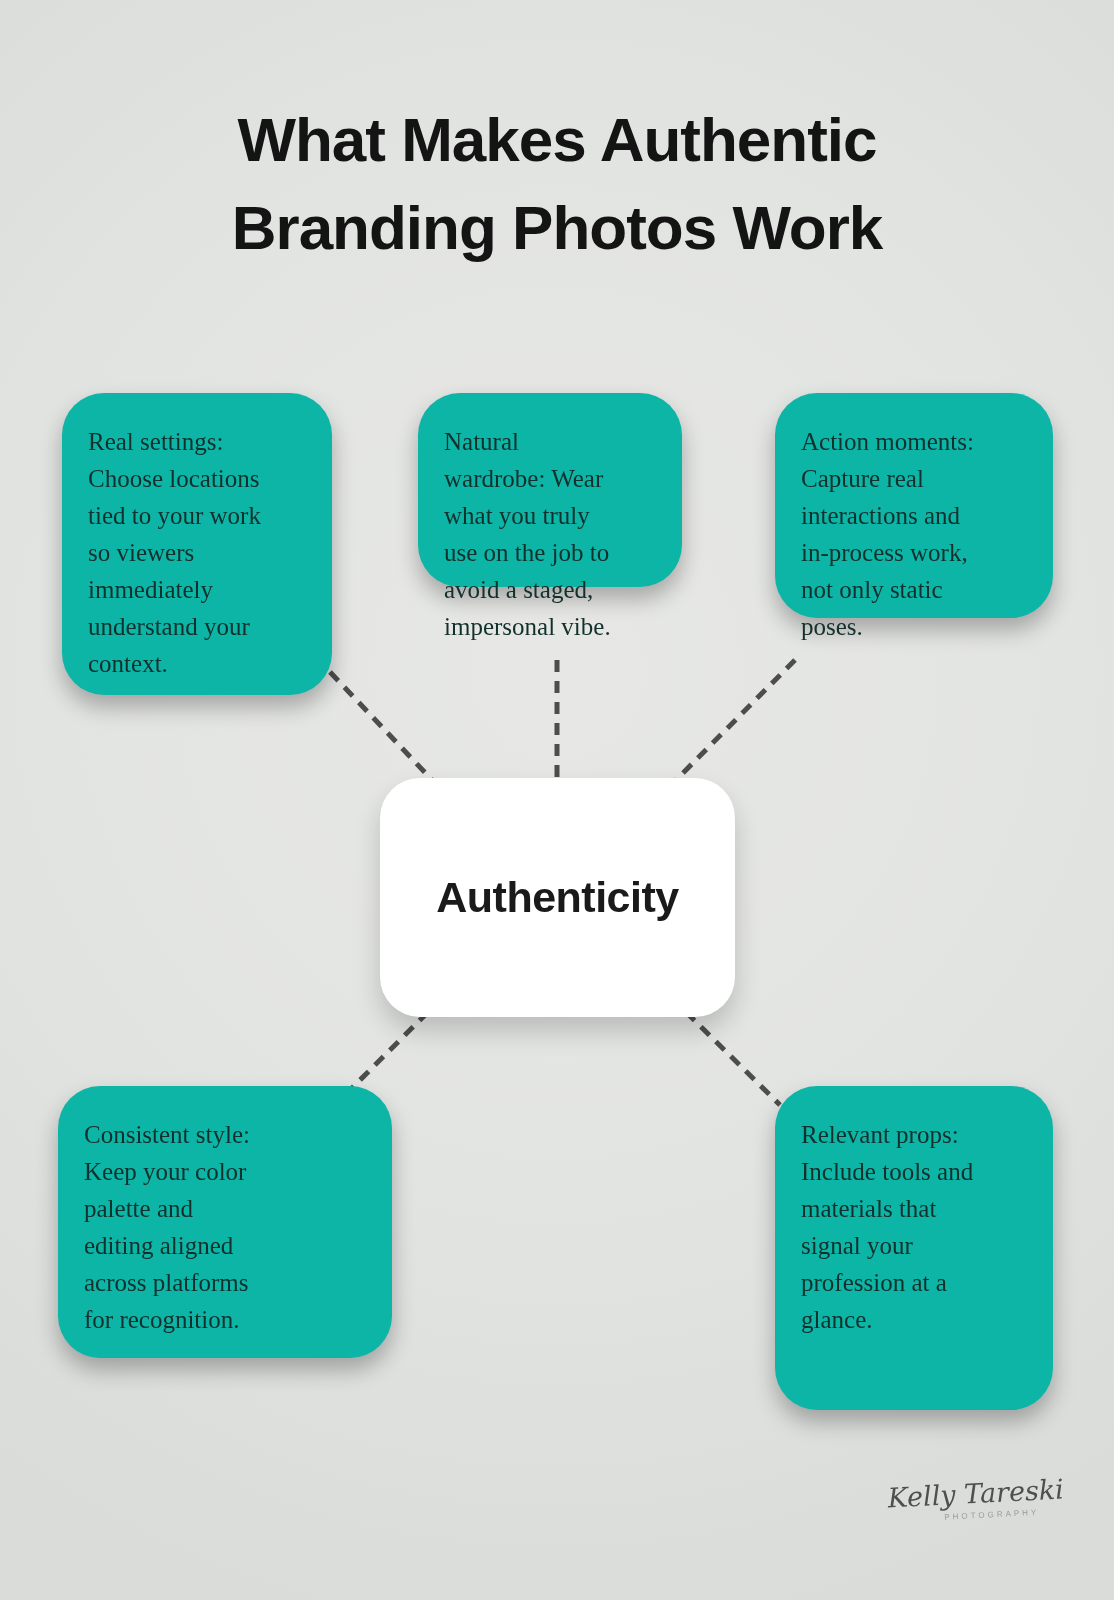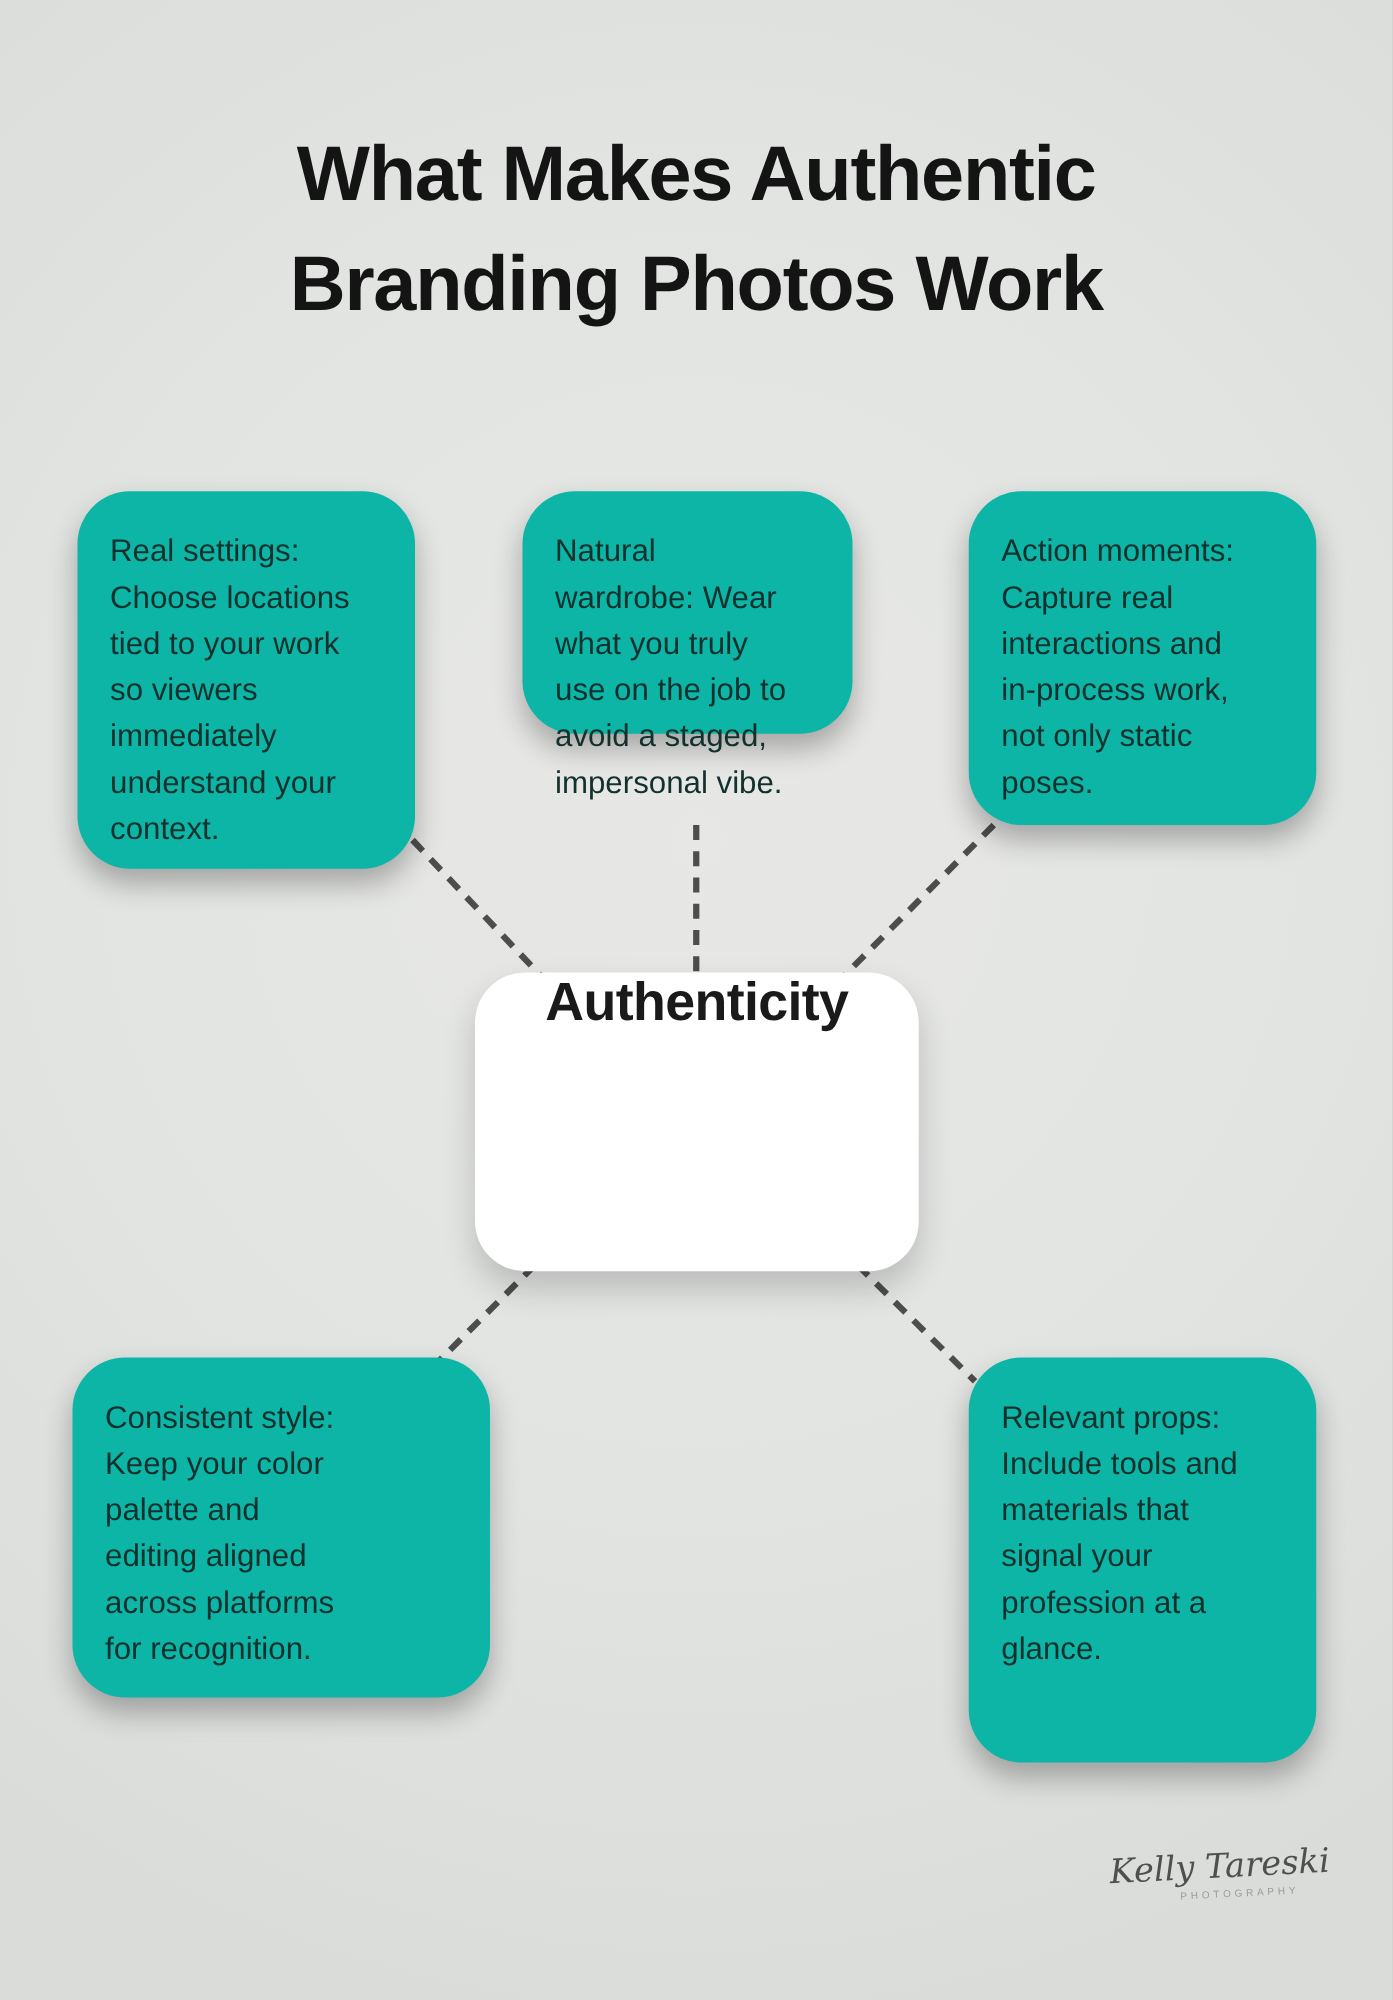--- a/index.html
+++ b/index.html
@@ -41,41 +41,42 @@
     stroke-dasharray:12 9;
     fill:none;
   }
   .card{
     position:absolute;
     z-index:2;
     background:var(--card-teal);
     border-radius:42px;
     box-shadow:0 12px 22px rgba(0,0,0,0.28);
     padding:30px 20px 0 26px;
+    font-family:Liberation Serif, serif;
   }
   .card p{
     font-size:25px;
     line-height:37px;
     color:var(--card-text);
     white-space:pre-line;
   }
   .card-1{left:62px;top:393px;width:270px;height:302px;}
   .card-2{left:418px;top:393px;width:264px;height:194px;}
-  .card-3{left:775px;top:393px;width:278px;height:267px;}
+  .card-3{left:775px;top:393px;width:278px;height:225px;}
   .card-4{left:58px;top:1086px;width:334px;height:272px;}
   .card-5{left:775px;top:1086px;width:278px;height:324px;}
   .center-node{
     position:absolute;
     z-index:2;
     left:380px;top:778px;
     width:355px;height:239px;
     background:var(--center-bg);
     border-radius:40px;
     box-shadow:0 14px 26px rgba(0,0,0,0.18);
-    display:flex;align-items:flex-start;justify-content:center;
+    display:flex;align-items:center;justify-content:center;
   }
   .center-node span{
     font-size:43px;
     font-weight:700;
     color:#1a1a1a;
     letter-spacing:-0.5px;
   }
   .signature{
     position:absolute;
     right:48px;top:1478px;

